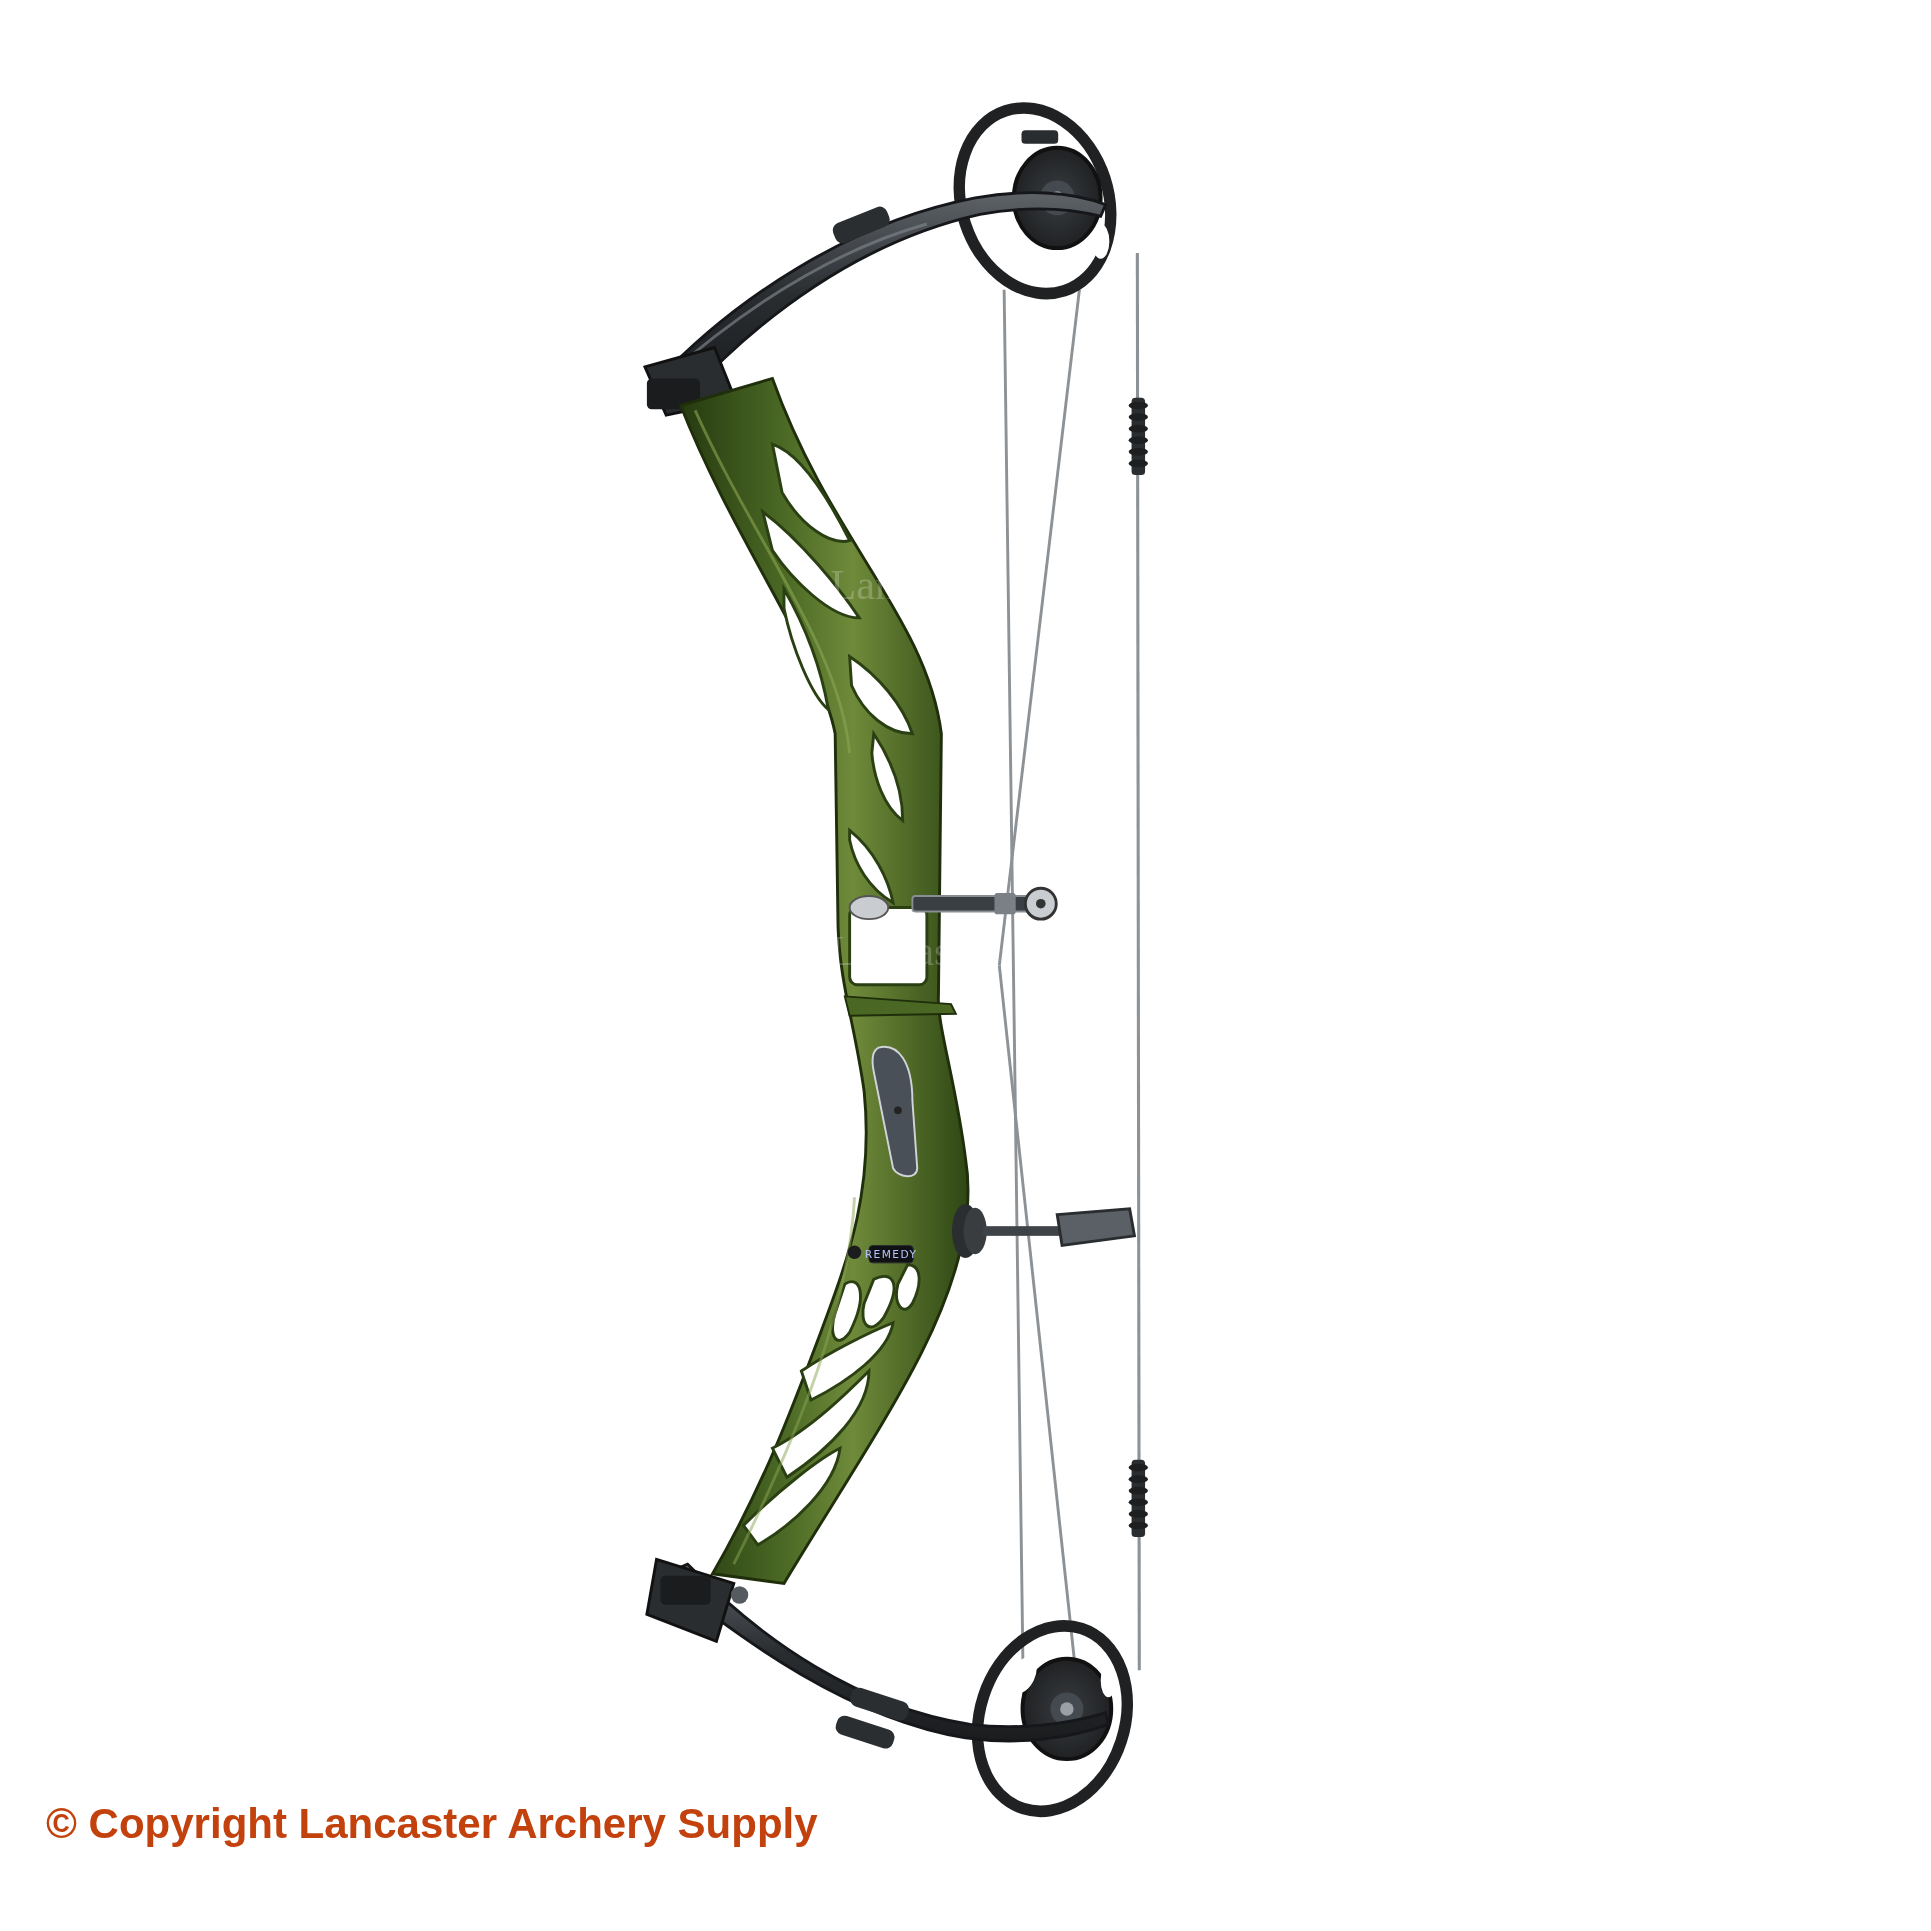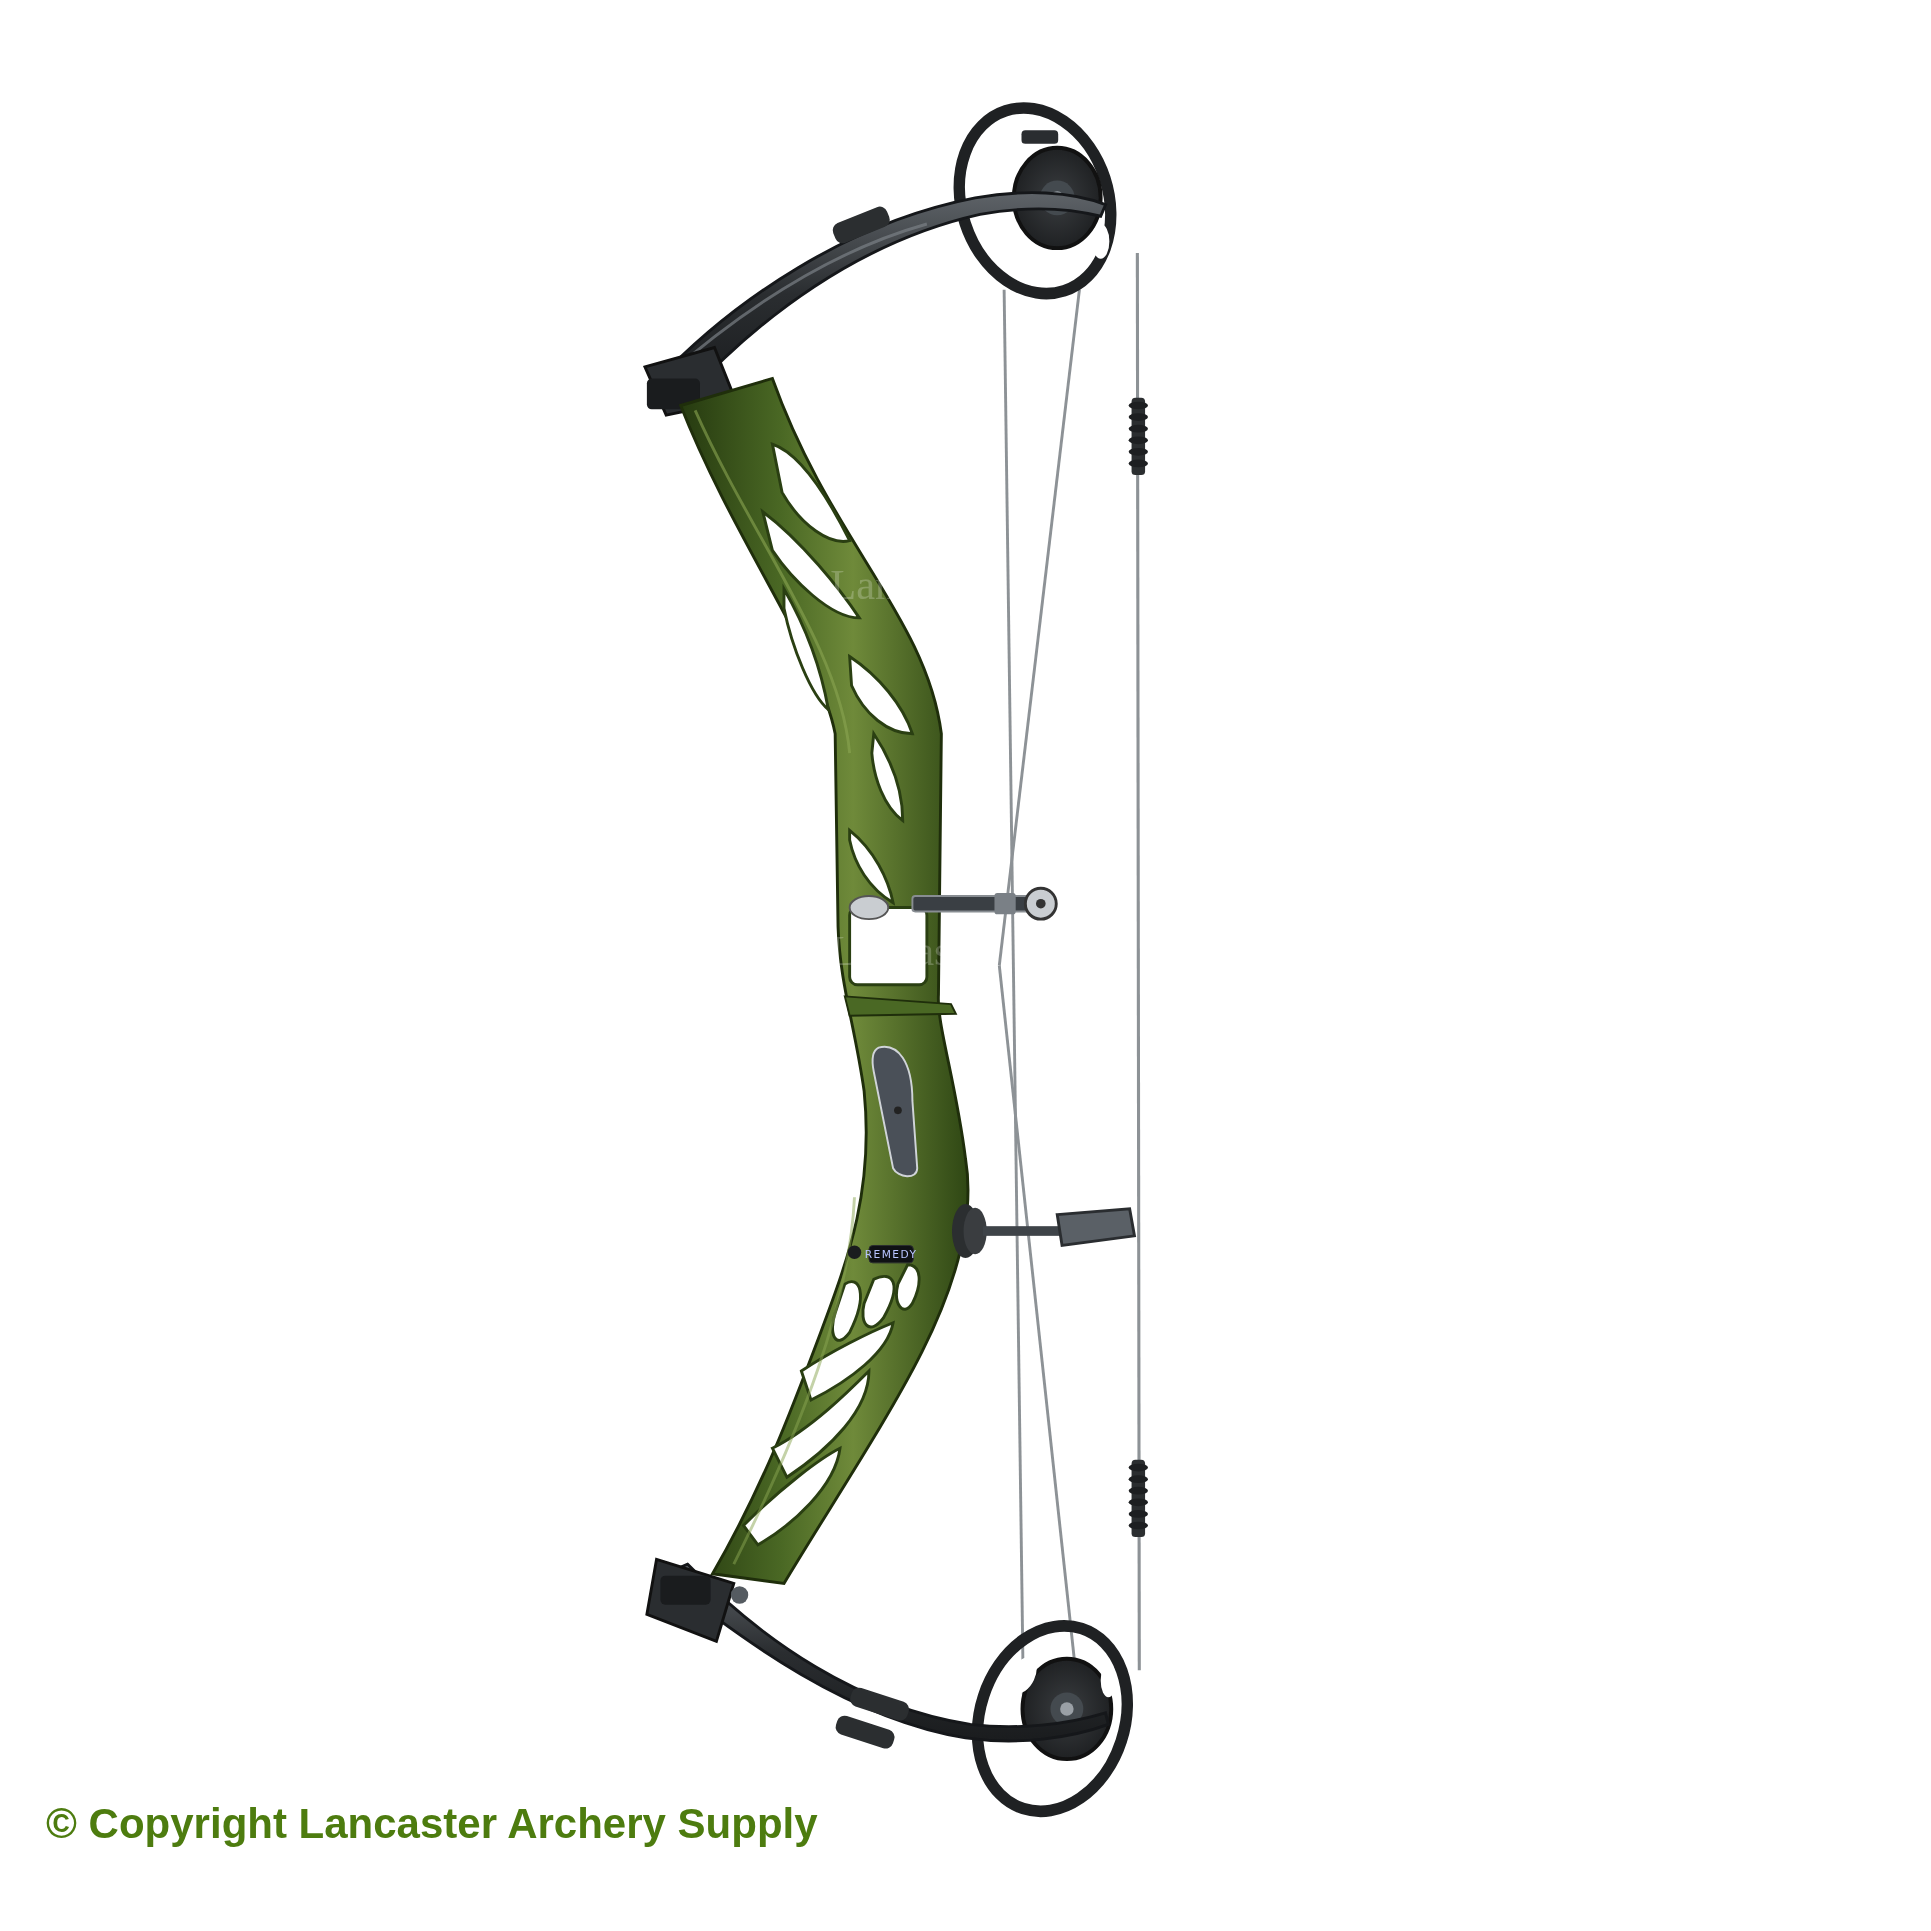--- a/index.html
+++ b/index.html
@@ -1,21 +1,21 @@
 <!DOCTYPE html>
 <html><head>
 <meta charset="utf-8">
 <style>
   html, body { margin: 0; padding: 0; background: #ffffff; }
   body { width: 1931px; height: 1931px; position: relative; overflow: hidden; }
   .photo { position: absolute; left: 0; top: 0; width: 1931px; height: 1931px; }
   .caption {
     position: absolute; left: 46px; top: 1800px;
     font-family: "Liberation Sans", sans-serif;
-    font-weight: 700; font-size: 42px; color: #4d7c0f;
+    font-weight: 700; font-size: 42px; color: #c2410c;
     letter-spacing: 0px; white-space: nowrap;
   }
   .grip-badge {
     font-family: "DejaVu Sans", sans-serif; font-size: 11px; letter-spacing: 1.5px;
   }
   .wm { font-family: "Liberation Serif", serif; fill: #ffffff; opacity: 0.22; }
 </style>
 </head>
 <body>
 

